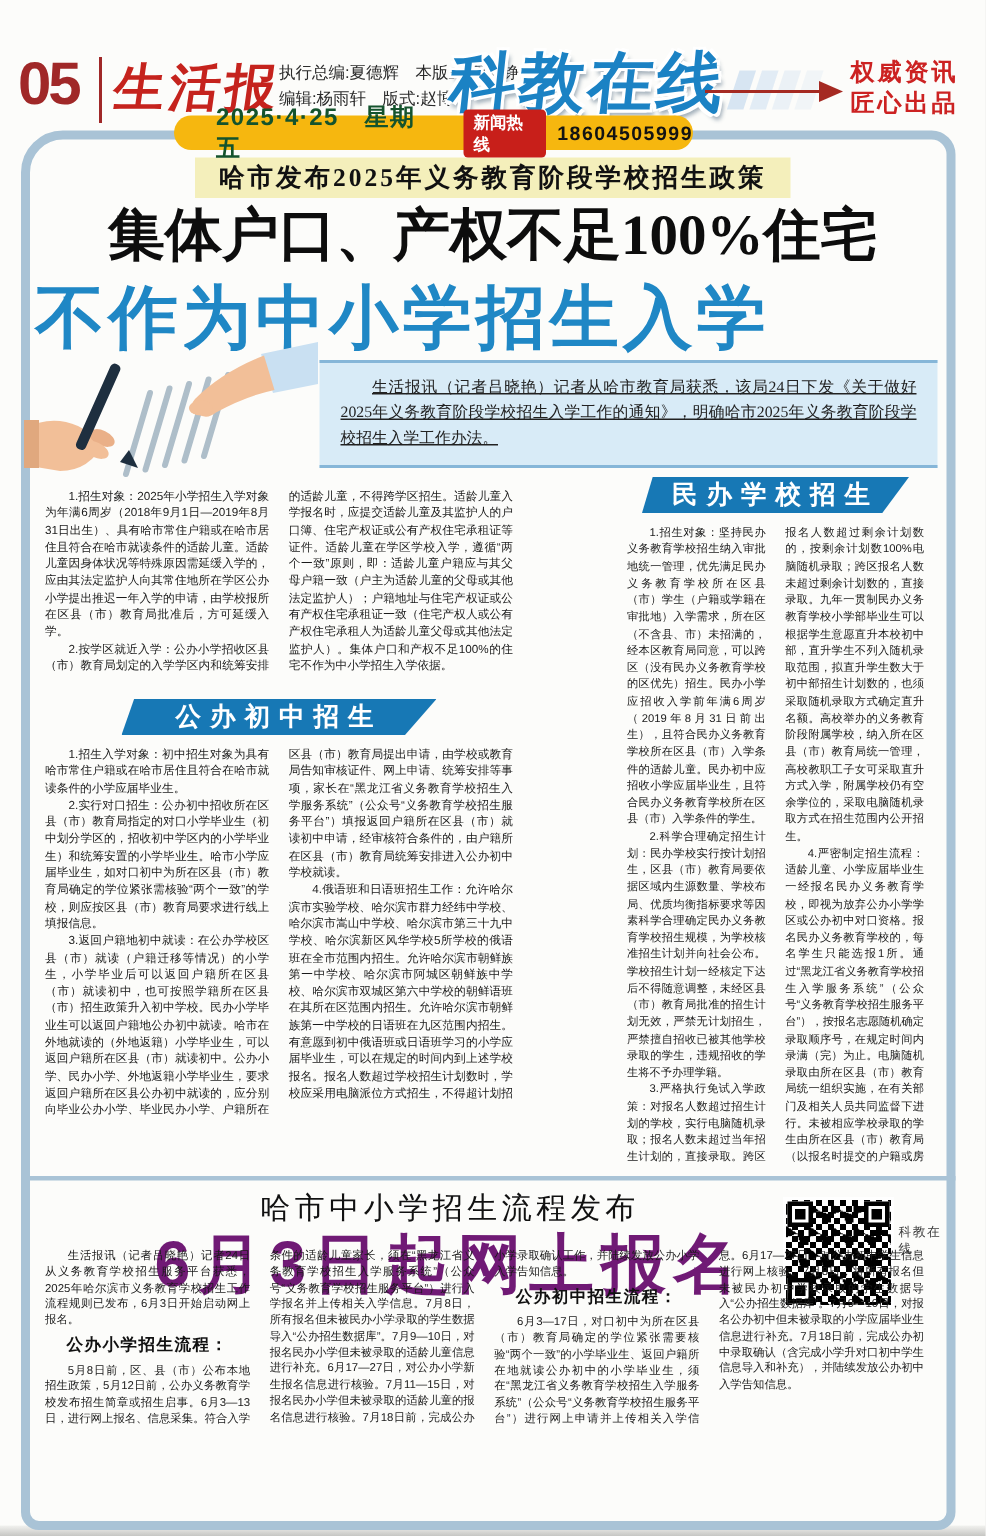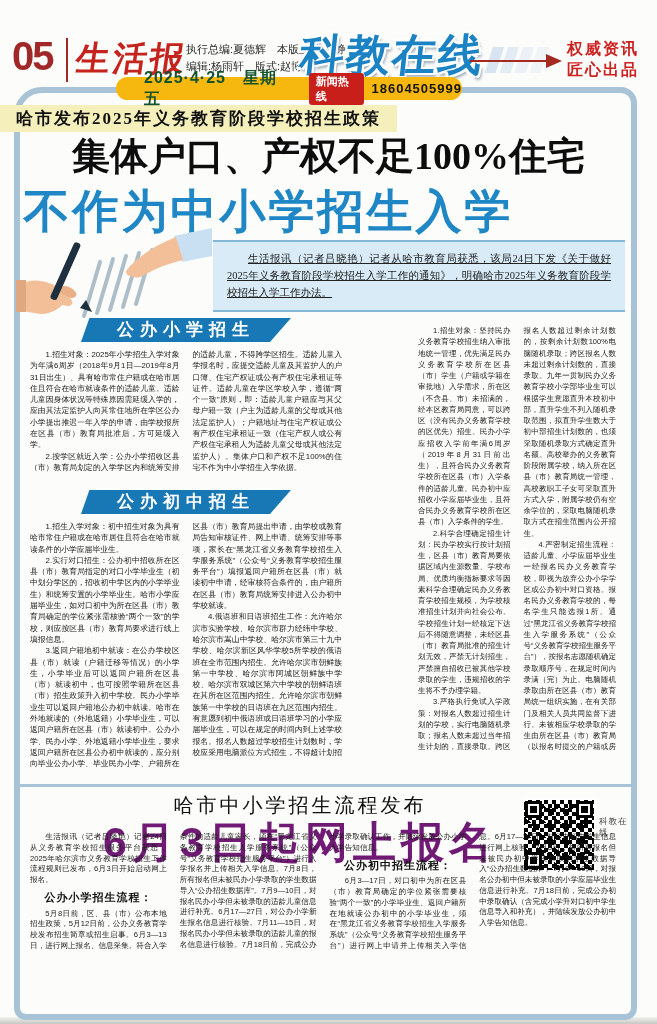--- a/index.html
+++ b/index.html
@@ -28,21 +28,21 @@
       border-radius:12px;display:flex;align-items:center;z-index:5;}
   .date-text{font-size:16px;font-weight:bold;color:#14532d;margin-left:28px;letter-spacing:1px;}
   .hotline-badge{margin-left:22px;background:#c81f1a;color:#fff;font-size:11px;font-weight:bold;
       padding:1px 7px;border-radius:3px;}
   .hotline-number{margin-left:7px;font-size:13px;font-weight:bold;color:#131313;letter-spacing:1px;}
   
   .frame{position:absolute;left:14px;top:87px;width:611px;height:921px;
       border:6px solid #a9c3d6;border-radius:28px 16px 12px 12px;z-index:1;}
   .mid-divider{position:absolute;left:20px;top:784px;width:617px;height:3px;background:#a9c3d6;z-index:2;}
   
-  .kicker-wrap{position:absolute;left:0;top:105px;width:657px;z-index:3;}
+  .kicker-wrap{position:absolute;left:0;top:105px;width:657px;text-align:center;z-index:3;}
   .kicker{display:inline-block;background:#f4efbb;color:#111;font-weight:bold;font-size:17px;
       font-family:"Liberation Serif","DejaVu Serif",serif;padding:2px 16px;letter-spacing:2px;}
   .headline-black{position:absolute;left:0;top:131px;width:657px;text-align:center;font-size:38px;
       font-weight:bold;color:#0d0d0d;font-family:"Liberation Serif","DejaVu Serif",serif;
       letter-spacing:0;z-index:3;}
   .headline-blue{position:absolute;left:0;top:181px;width:537px;text-align:center;font-size:46px;
       font-weight:900;color:#1f87c5;letter-spacing:3px;z-index:3;}
   .illustration{position:absolute;left:16px;top:228px;z-index:3;}
   .lead-box{position:absolute;left:213px;top:240px;width:384px;background:#d8ebf7;
       border-top:2px solid #86b6d8;border-bottom:2px solid #86b6d8;padding:9px 14px;
@@ -150,35 +150,35 @@
     <ellipse cx="52" cy="64" rx="9" ry="5" transform="rotate(25 52 64)" fill="#eab088"></ellipse>
     <ellipse cx="48" cy="72" rx="9" ry="5" transform="rotate(25 48 72)" fill="#f2bf98"></ellipse>
     <rect x="46" y="12" width="7" height="62" rx="3" transform="rotate(24 49 43)" fill="#1e2f3f"></rect>
     <polygon points="70,72 76,84 64,80" fill="#1e2f3f"></polygon>
     <rect x="0" y="52" width="10" height="32" fill="#e0a87e"></rect>
   </svg>
 
   <div class="lead-box">生活报讯（记者吕晓艳）记者从哈市教育局获悉，该局24日下发《关于做好2025年义务教育阶段学校招生入学工作的通知》，明确哈市2025年义务教育阶段学校招生入学工作办法。</div>
 
   <div class="left-block">
-    <div class="banner">公办小学招生</div>
     <div class="section-text t-small h-primary">
         <p>1.招生对象：2025年小学招生入学对象为年满6周岁（2018年9月1日—2019年8月31日出生）、具有哈市常住户籍或在哈市居住且符合在哈市就读条件的适龄儿童。适龄儿童因身体状况等特殊原因需延缓入学的，应由其法定监护人向其常住地所在学区公办小学提出推迟一年入学的申请，由学校报所在区县（市）教育局批准后，方可延缓入学。</p>
         <p>2.按学区就近入学：公办小学招收区县（市）教育局划定的入学学区内和统筹安排的适龄儿童，不得跨学区招生。适龄儿童入学报名时，应提交适龄儿童及其监护人的户口簿、住宅产权证或公有产权住宅承租证等证件。适龄儿童在学区学校入学，遵循“两个一致”原则，即：适龄儿童户籍应与其父母户籍一致（户主为适龄儿童的父母或其他法定监护人）；户籍地址与住宅产权证或公有产权住宅承租证一致（住宅产权人或公有产权住宅承租人为适龄儿童父母或其他法定监护人）。集体户口和产权不足100%的住宅不作为中小学招生入学依据。</p>
       </div>
     <div class="banner second">公办初中招生</div>
     <div class="section-text t-small h-middle">
         <p>1.招生入学对象：初中招生对象为具有哈市常住户籍或在哈市居住且符合在哈市就读条件的小学应届毕业生。</p>
         <p>2.实行对口招生：公办初中招收所在区县（市）教育局指定的对口小学毕业生（初中划分学区的，招收初中学区内的小学毕业生）和统筹安置的小学毕业生。哈市小学应届毕业生，如对口初中为所在区县（市）教育局确定的学位紧张需核验“两个一致”的学校，则应按区县（市）教育局要求进行线上填报信息。</p>
         <p>3.返回户籍地初中就读：在公办学校区县（市）就读（户籍迁移等情况）的小学生，小学毕业后可以返回户籍所在区县（市）就读初中，也可按照学籍所在区县（市）招生政策升入初中学校。民办小学毕业生可以返回户籍地公办初中就读。哈市在外地就读的（外地返籍）小学毕业生，可以返回户籍所在区县（市）就读初中。公办小学、民办小学、外地返籍小学毕业生，要求返回户籍所在区县公办初中就读的，应分别向毕业公办小学、毕业民办小学、户籍所在区县（市）教育局提出申请，由学校或教育局告知审核证件、网上申请、统筹安排等事项，家长在“黑龙江省义务教育学校招生入学服务系统”（公众号“义务教育学校招生服务平台”）填报返回户籍所在区县（市）就读初中申请，经审核符合条件的，由户籍所在区县（市）教育局统筹安排进入公办初中学校就读。</p>
         <p>4.俄语班和日语班招生工作：允许哈尔滨市实验学校、哈尔滨市群力经纬中学校、哈尔滨市嵩山中学校、哈尔滨市第三十九中学校、哈尔滨新区风华学校5所学校的俄语班在全市范围内招生。允许哈尔滨市朝鲜族第一中学校、哈尔滨市阿城区朝鲜族中学校、哈尔滨市双城区第六中学校的朝鲜语班在其所在区范围内招生。允许哈尔滨市朝鲜族第一中学校的日语班在九区范围内招生。有意愿到初中俄语班或日语班学习的小学应届毕业生，可以在规定的时间内到上述学校报名。报名人数超过学校招生计划数时，学校应采用电脑派位方式招生，不得超计划招生。俄语班、日语班招生在7月10日前完成。</p>
       </div>
   </div>
 
   <div class="right-block">
+    <div class="banner">民办学校招生</div>
     <div class="section-text t-xsmall h-private">
         <p>1.招生对象：坚持民办义务教育学校招生纳入审批地统一管理，优先满足民办义务教育学校所在区县（市）学生（户籍或学籍在审批地）入学需求，所在区（不含县、市）未招满的，经本区教育局同意，可以跨区（没有民办义务教育学校的区优先）招生。民办小学应招收入学前年满6周岁（2019年8月31日前出生），且符合民办义务教育学校所在区县（市）入学条件的适龄儿童。民办初中应招收小学应届毕业生，且符合民办义务教育学校所在区县（市）入学条件的学生。</p>
         <p>2.科学合理确定招生计划：民办学校实行按计划招生，区县（市）教育局要依据区域内生源数量、学校布局、优质均衡指标要求等因素科学合理确定民办义务教育学校招生规模，为学校核准招生计划并向社会公布。学校招生计划一经核定下达后不得随意调整，未经区县（市）教育局批准的招生计划无效，严禁无计划招生，严禁擅自招收已被其他学校录取的学生，违规招收的学生将不予办理学籍。</p>
         <p>3.严格执行免试入学政策：对报名人数超过招生计划的学校，实行电脑随机录取；报名人数未超过当年招生计划的，直接录取。跨区报名人数超过剩余计划数的，按剩余计划数100%电脑随机录取；跨区报名人数未超过剩余计划数的，直接录取。九年一贯制民办义务教育学校小学部毕业生可以根据学生意愿直升本校初中部，直升学生不列入随机录取范围，拟直升学生数大于初中部招生计划数的，也须采取随机录取方式确定直升名额。高校举办的义务教育阶段附属学校，纳入所在区县（市）教育局统一管理，高校教职工子女可采取直升方式入学，附属学校仍有空余学位的，采取电脑随机录取方式在招生范围内公开招生。</p>
         <p>4.严密制定招生流程：适龄儿童、小学应届毕业生一经报名民办义务教育学校，即视为放弃公办小学学区或公办初中对口资格。报名民办义务教育学校的，每名学生只能选报1所。通过“黑龙江省义务教育学校招生入学服务系统”（公众号“义务教育学校招生服务平台”），按报名志愿随机确定录取顺序号，在规定时间内录满（完）为止。电脑随机录取由所在区县（市）教育局统一组织实施，在有关部门及相关人员共同监督下进行。未被相应学校录取的学生由所在区县（市）教育局（以报名时提交的户籍或房产信息为依据）统筹安排入学。</p>
       </div>
   </div>
 
   <div class="bottom-overline">哈市中小学招生流程发布</div>
   <div class="bottom-title">6月3日起网上报名</div>

